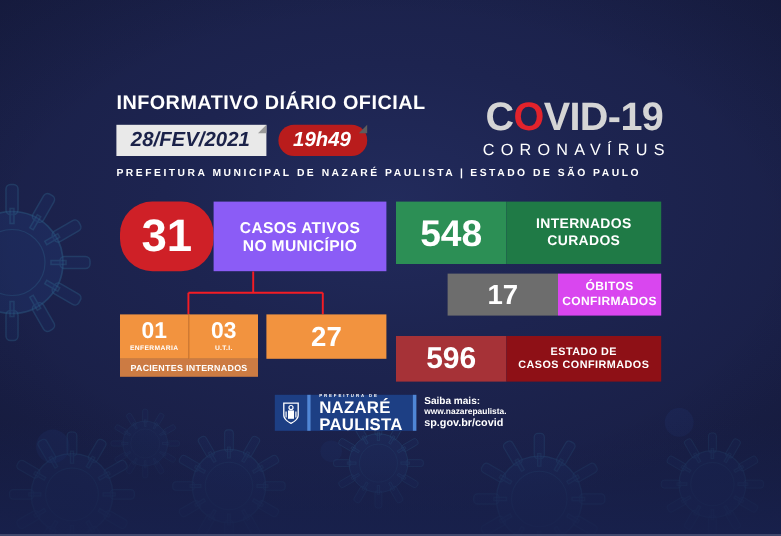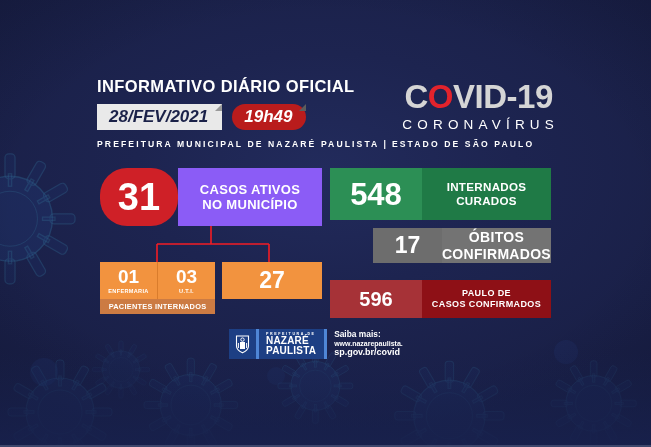--- a/index.html
+++ b/index.html
@@ -113,45 +113,45 @@
   #p-isol .ocell .n { font-size:23px; }
 
   
   #p-cured { left:330px; top:168px; width:221px; height:52px; }
   #p-cured .num { width:92px; background:#2c8f55; font-size:31px; }
   #p-cured .lbl { flex:1; background:#1f7a46; font-size:11.6px; letter-spacing:.3px; }
 
   
   #p-deaths { left:330px; top:228px; width:221px; height:35px; }
   #p-deaths .num { width:92px; background:#6d6d6d; font-size:23px;margin-left:43px; }
-  #p-deaths .lbl { flex:1; background:#737373; font-size:14px; letter-spacing:.3px; }
+  #p-deaths .lbl { flex:1; background:#d946ef; font-size:10px; letter-spacing:.3px; }
 
   
   #p-total { left:330px; top:280px; width:221px; height:38px; }
-  #p-total .num { width:92px; background:#a63237; font-size:20px; }
+  #p-total .num { width:92px; background:#a63237; font-size:25px; }
   #p-total .lbl { flex:1; background:#8e1016; font-size:9px; letter-spacing:.4px; }
 
   
   .footer {
     position:absolute; left:229px; top:329px;
     display:flex; align-items:stretch; height:30px;
   }
   .crest {
     width:27px; background:#1d3f84;
     display:flex; align-items:center; justify-content:center;
   }
   .crest-bars { display:flex; align-items:stretch; }
   .bar-blue { width:3px; background:#4f86d6; }
   .brandbox {
     background:#1d3f84; padding:3px 8px 3px 7px;
     display:flex; flex-direction:column; justify-content:center;
     color:#ffffff;
   }
   .brand-pre { font-size:3.6px; font-weight:bold; letter-spacing:1.6px; }
-  .brand-l1, .brand-l2 { font-size:10px; font-weight:bold; line-height:1.02; letter-spacing:.2px; }
+  .brand-l1, .brand-l2 { font-size:14px; font-weight:bold; line-height:1.02; letter-spacing:.2px; }
   .divider-bar { width:3px; background:#4f86d6; }
   .saiba {
     padding:2px 0 2px 7px; color:#ffffff;
     display:flex; flex-direction:column; justify-content:center;
   }
   .saiba-t { font-size:8.4px; font-weight:bold; line-height:1.12; }
   .saiba-u1 { font-size:7px; font-weight:bold; line-height:1.14; }
   .saiba-u2 { font-size:9px; font-weight:bold; line-height:1.1; }
 </style>
 </head>
@@ -315,21 +315,21 @@
     <div class="num">17</div>
     <div class="lbl">
       <span>ÓBITOS</span>
       <span>CONFIRMADOS</span>
     </div>
   </div>
 
   <div class="panel" id="p-total">
     <div class="num">596</div>
     <div class="lbl">
-      <span>PAULO DE</span>
+      <span>ESTADO DE</span>
       <span>CASOS CONFIRMADOS</span>
     </div>
   </div>
 
   <div class="footer">
     <div class="crest">
       <svg width="15" height="20" viewBox="0 0 15 20" xmlns="http://www.w3.org/2000/svg">
         <path d="M1.5 2 H13.5 V12 C13.5 16 7.5 18.8 7.5 18.8 C7.5 18.8 1.5 16 1.5 12 Z" fill="none" stroke="#ffffff" stroke-width="1.1"></path>
         <rect x="5" y="8" width="5" height="7" fill="#ffffff"></rect>
         <circle cx="7.5" cy="5.6" r="1.7" fill="none" stroke="#ffffff" stroke-width="1"></circle>

